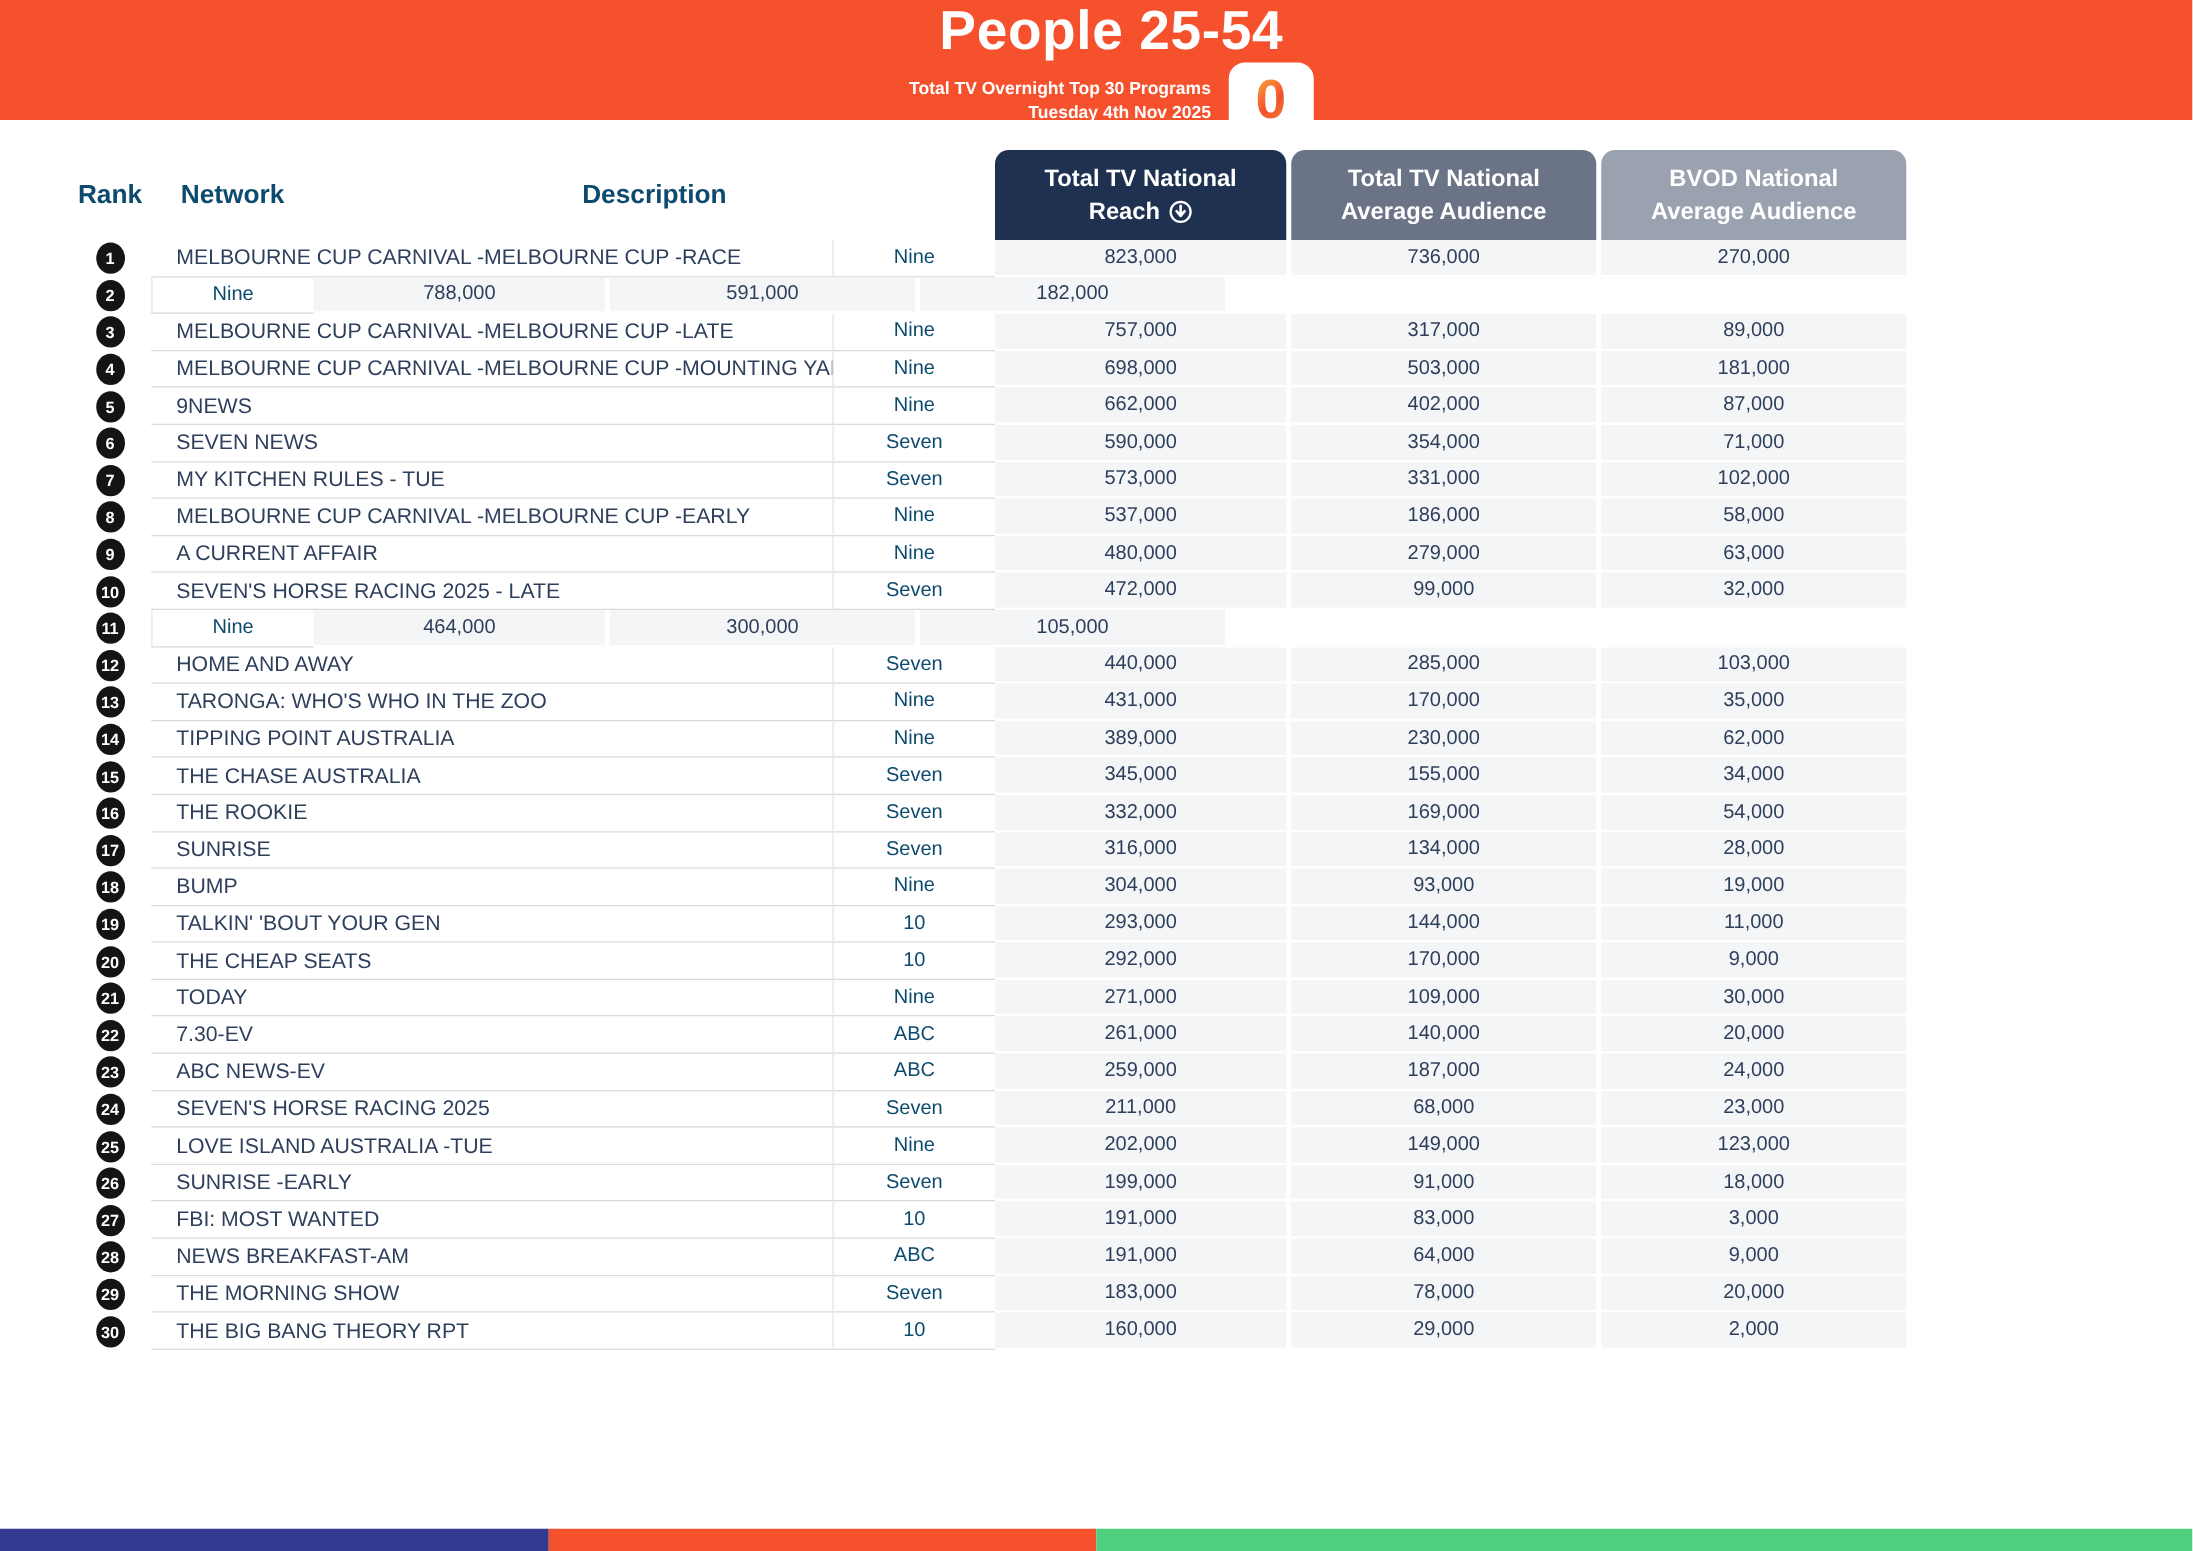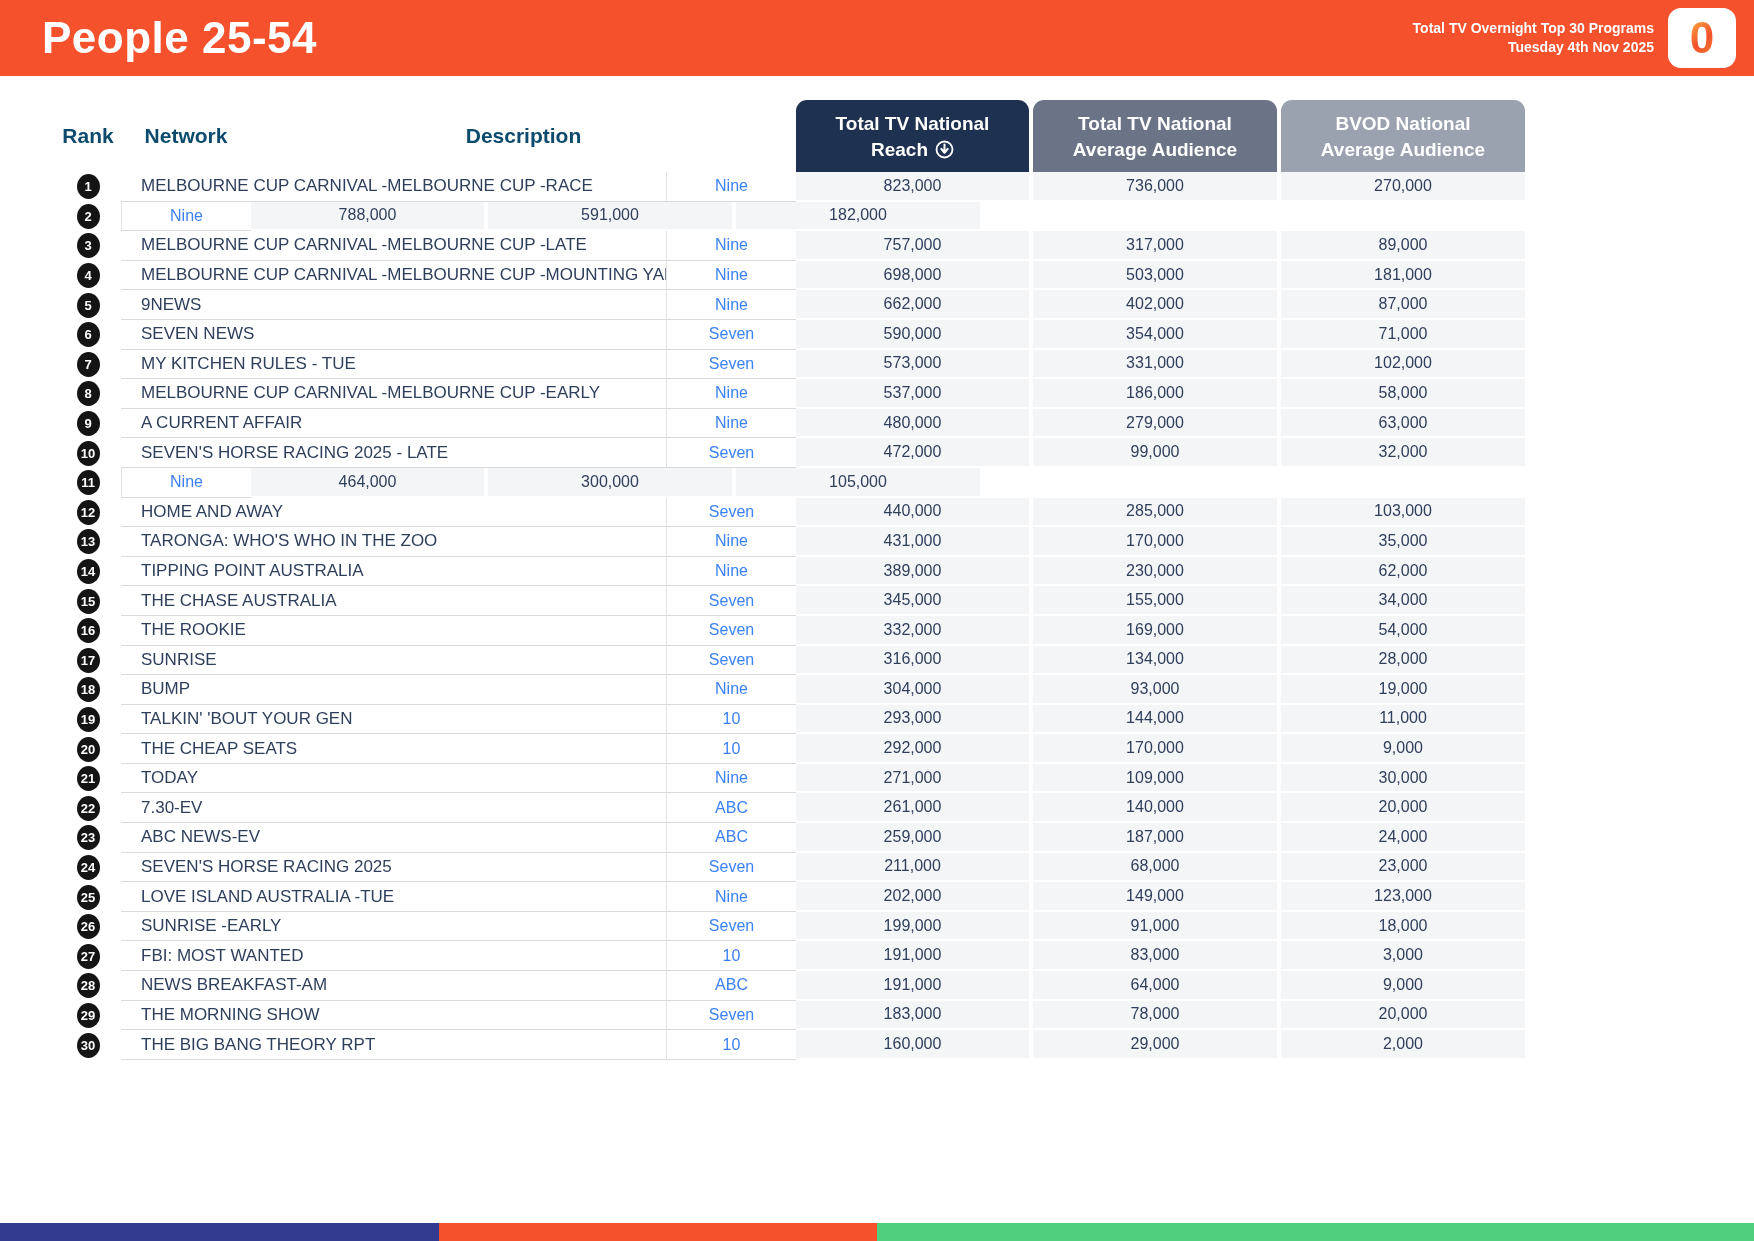--- a/index.html
+++ b/index.html
@@ -6,26 +6,27 @@
   html, body { width: 1754px; height: 1241px; }
   body {
     font-family: "Liberation Sans", sans-serif;
     background: #ffffff;
     position: relative;
     overflow: hidden;
   }
 
   
   .banner {
-    height: 76px;
+    height: 96px;
     background: #F4512C;
     display: flex;
     align-items: center;
     justify-content: space-between;
     padding: 0 18px 0 42px;
+    flex-direction: column;
   }
   .banner-title {
     color: #ffffff;
     font-size: 44px;
     font-weight: bold;
     letter-spacing: 0.5px;
   }
   .banner-right { display: flex; align-items: center; gap: 14px; }
   .banner-sub {
     text-align: right;
@@ -112,21 +113,21 @@
     font-size: 17px;
     color: #2e3f5c;
     border-bottom: 1px solid #d9dade;
     white-space: nowrap;
     overflow: hidden;
   }
   .c-net {
     width: 130px;
     display: flex; align-items: center; justify-content: center;
     font-size: 16px;
-    color: #3b82f6;
+    color: #0c4a6e;
     border-bottom: 1px solid #d9dade;
     border-left: 1px solid #e3e3e7;
   }
   .t-row:last-child .c-desc, .t-row:last-child .c-net { border-bottom: 1px solid #d9dade; }
   .c-num {
     background: #f4f5f7;
     display: flex; align-items: center; justify-content: center;
     font-size: 16px;
     color: #2e3f5c;
     border-bottom: 2px solid #ffffff;

